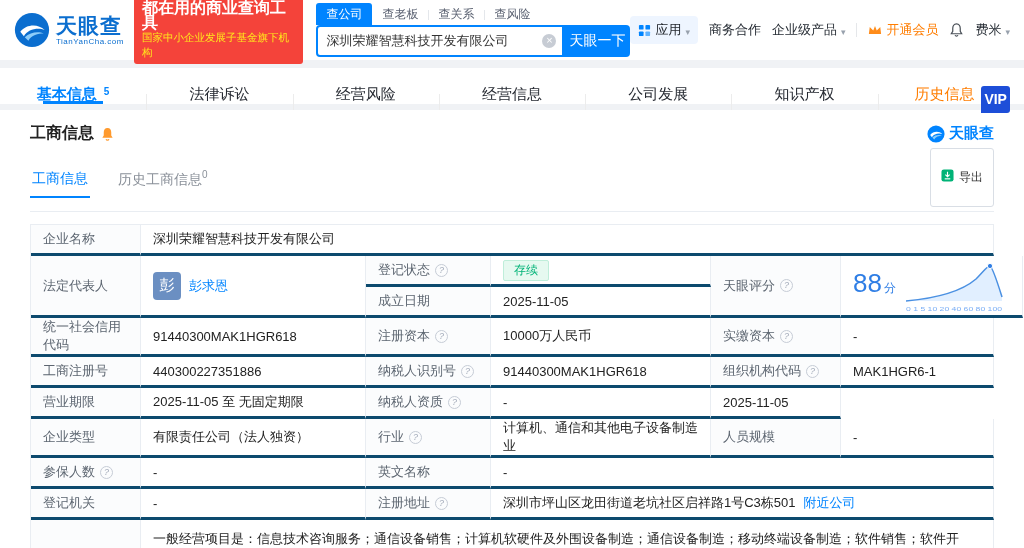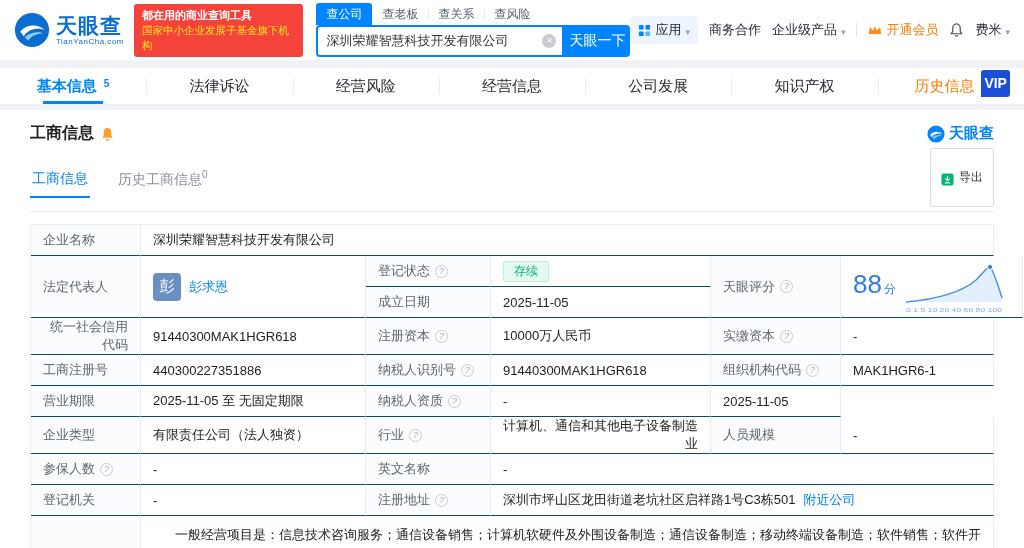--- a/index.html
+++ b/index.html
@@ -6,21 +6,21 @@
   html,body { width:1024px; height:548px; overflow:hidden; background:#f0f2f5;
     font-family:"Liberation Sans","DejaVu Sans",sans-serif; color:#333; }
   a { text-decoration:none; cursor:pointer; }
 
   
   .topbar { height:60px; background:#fff; display:flex; align-items:center; padding:0 14px; }
   .logo { display:flex; align-items:center; gap:6px; cursor:pointer; }
   .logo-title { font-size:21px; font-weight:bold; color:#0b6ecf; line-height:22px; letter-spacing:1px; }
   .logo-domain { font-size:8px; color:#0b6ecf; letter-spacing:.5px; }
   .promo { background:#f4433a; border-radius:3px; padding:4px 8px; margin-left:10px; line-height:15px; }
-  .promo1 { color:#fff; font-size:11px; font-weight:bold; }
+  .promo1 { color:#fff; font-size:16px; font-weight:bold; }
   .promo2 { color:#ffe71c; font-size:10.5px; }
 
   .search-area { margin-left:13px; }
   .search-tabs { display:flex; height:22px; }
   .stab { font-size:12px; color:#596070; padding:3px 10px; cursor:pointer; position:relative; }
   .stab.active { background:#0084ff; color:#fff; border-radius:3px 3px 0 0; }
   .stab + .stab::before { content:""; position:absolute; left:0; top:7px; width:1px; height:10px; background:#e4e7eb; }
   .stab.active + .stab::before { display:none; }
   .search-row { display:flex; }
   .search-box { width:248px; height:32px; border:2px solid #0084ff; border-radius:4px 0 0 4px;
@@ -36,21 +36,21 @@
   .top-menu { margin-left:auto; display:flex; align-items:center; gap:11px; font-size:13px; color:#252b33; white-space:nowrap; }
   .menu-item { display:flex; align-items:center; gap:4px; cursor:pointer; }
   .menu-apps { background:#eef5ff; border-radius:4px; padding:5px 8px; color:#1f2329; }
   .caret::after { content:"▾"; font-size:9px; color:#98a1ad; }
   .menu-vip { color:#ff7d00; }
   .menu-divider { width:1px; height:14px; background:#e5e7ea; }
 
   
   .nav-wrap { margin-top:8px; background:#fff; height:36px; display:flex; }
   .nav-tab { flex:1; display:flex; align-items:center; justify-content:center; gap:6px;
-    font-size:15px; color:#252931; position:relative; cursor:pointer; }
+    font-size:15px; color:#252931; position:relative; cursor:pointer;margin-top:16px; }
   .nav-tab + .nav-tab::before { content:""; position:absolute; left:0; top:10px; width:1px; height:16px; background:#ececec; }
   .nav-tab sup { font-size:10px; margin-left:1px; transform:translateY(-3px); color:#0084ff; }
   .nav-tab.active { color:#0084ff; font-weight:bold; }
   .nav-tab.active::after { content:""; position:absolute; bottom:0; left:50%; transform:translateX(-50%);
     width:60px; height:3px; background:#0084ff; }
   .nav-tab.orange { color:#ff7d00; }
   .nav-tab.orange sup { color:#ff7d00; }
   .vip-tag { position:absolute; top:2px; right:14px; font-size:14px; color:#fff; background:#1d4ed8;
     border-radius:3px 3px 3px 0; padding:8px 3px; line-height:11px; font-weight:bold; }
 
@@ -59,29 +59,29 @@
   .section-head { display:flex; align-items:center; justify-content:space-between; padding:13px 30px 4px; }
   .section-title-wrap { display:flex; align-items:center; gap:6px; }
   .section-title { font-size:16px; font-weight:bold; color:#222; }
   .section-brand { display:flex; align-items:center; gap:4px; }
   .section-brand span { font-size:15px; font-weight:bold; color:#0084ff; }
 
   .section-tabs-row { margin:0 30px; display:flex; align-items:center; border-bottom:1px solid #e9edf2; position:relative; }
   .sec-tab { font-size:14px; padding:7px 2px 8px; margin-right:26px; color:#8a9099; cursor:pointer; }
   .sec-tab sup { font-size:10px; }
   .sec-tab.active { color:#0084ff; border-bottom:2px solid #0084ff; margin-bottom:-1px; }
-  .export-btn { margin-left:auto; display:flex; align-items:flex-end; gap:5px; border:1px solid #d9dee5;
+  .export-btn { margin-left:auto; display:flex; align-items:flex-start; gap:5px; border:1px solid #d9dee5;
     background:#fff; border-radius:3px; padding:20px 10px; font-size:12px; color:#333;
     cursor:pointer; font-family:inherit; margin-bottom:4px; }
 
   
   .table { margin:12px 30px 0; border-top:1px solid #e9edf2; border-left:1px solid #e9edf2; }
   .grid { display:grid; grid-template-columns:110px 225px 125px 220px 130px 1fr; }
-  .cell { border-right:1px solid #e9edf2; border-bottom:1px solid #0c4a6e; padding:0 12px;
-    display:flex; align-items:center; min-height:31px; font-size:13px;text-align:right; }
+  .cell { border-right:1px solid #e9edf2; border-bottom:3px solid #0c4a6e; padding:0 12px;
+    display:flex; align-items:center; min-height:31px; font-size:13px; }
   .lbl { background:#fbfcfd; color:#5c6570; }
   .val { color:#222; }
   .c2-7 { grid-column:2/7; }
   .c4-7 { grid-column:4/7; }
   .qi { display:inline-block; width:13px; height:13px; border:1px solid #c6ccd6; border-radius:50%;
     color:#a5adbb; font-size:9px; line-height:11px; text-align:center; margin-left:5px; flex:none; cursor:pointer; }
   .qi::after { content:"?"; }
   .blue-link { color:#0084ff; }
   .avatar { width:28px; height:28px; border-radius:4px; background:#6b8fc2; color:#fff; font-size:15px;
     display:inline-flex; align-items:center; justify-content:center; margin-right:8px; flex:none; cursor:pointer; }

